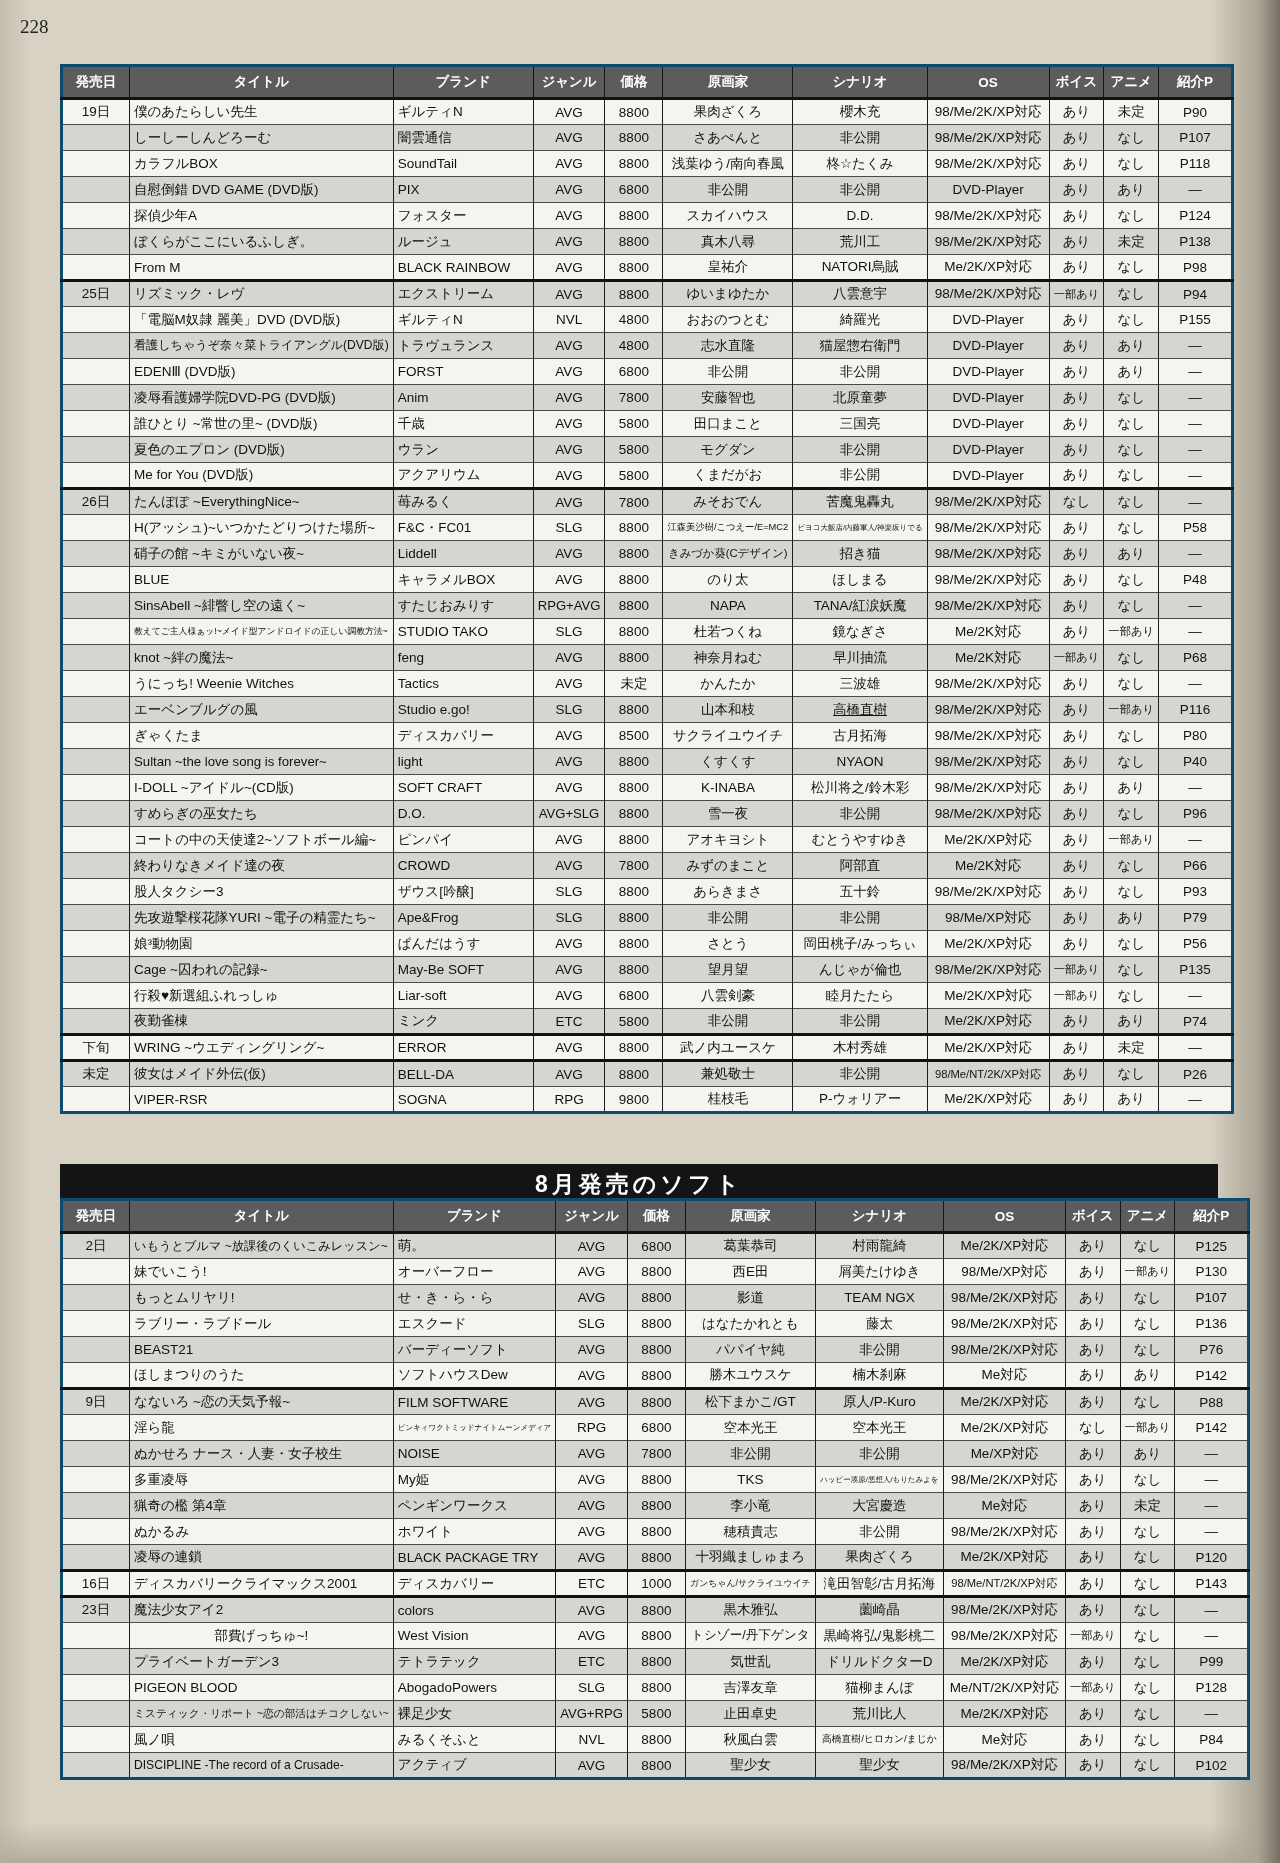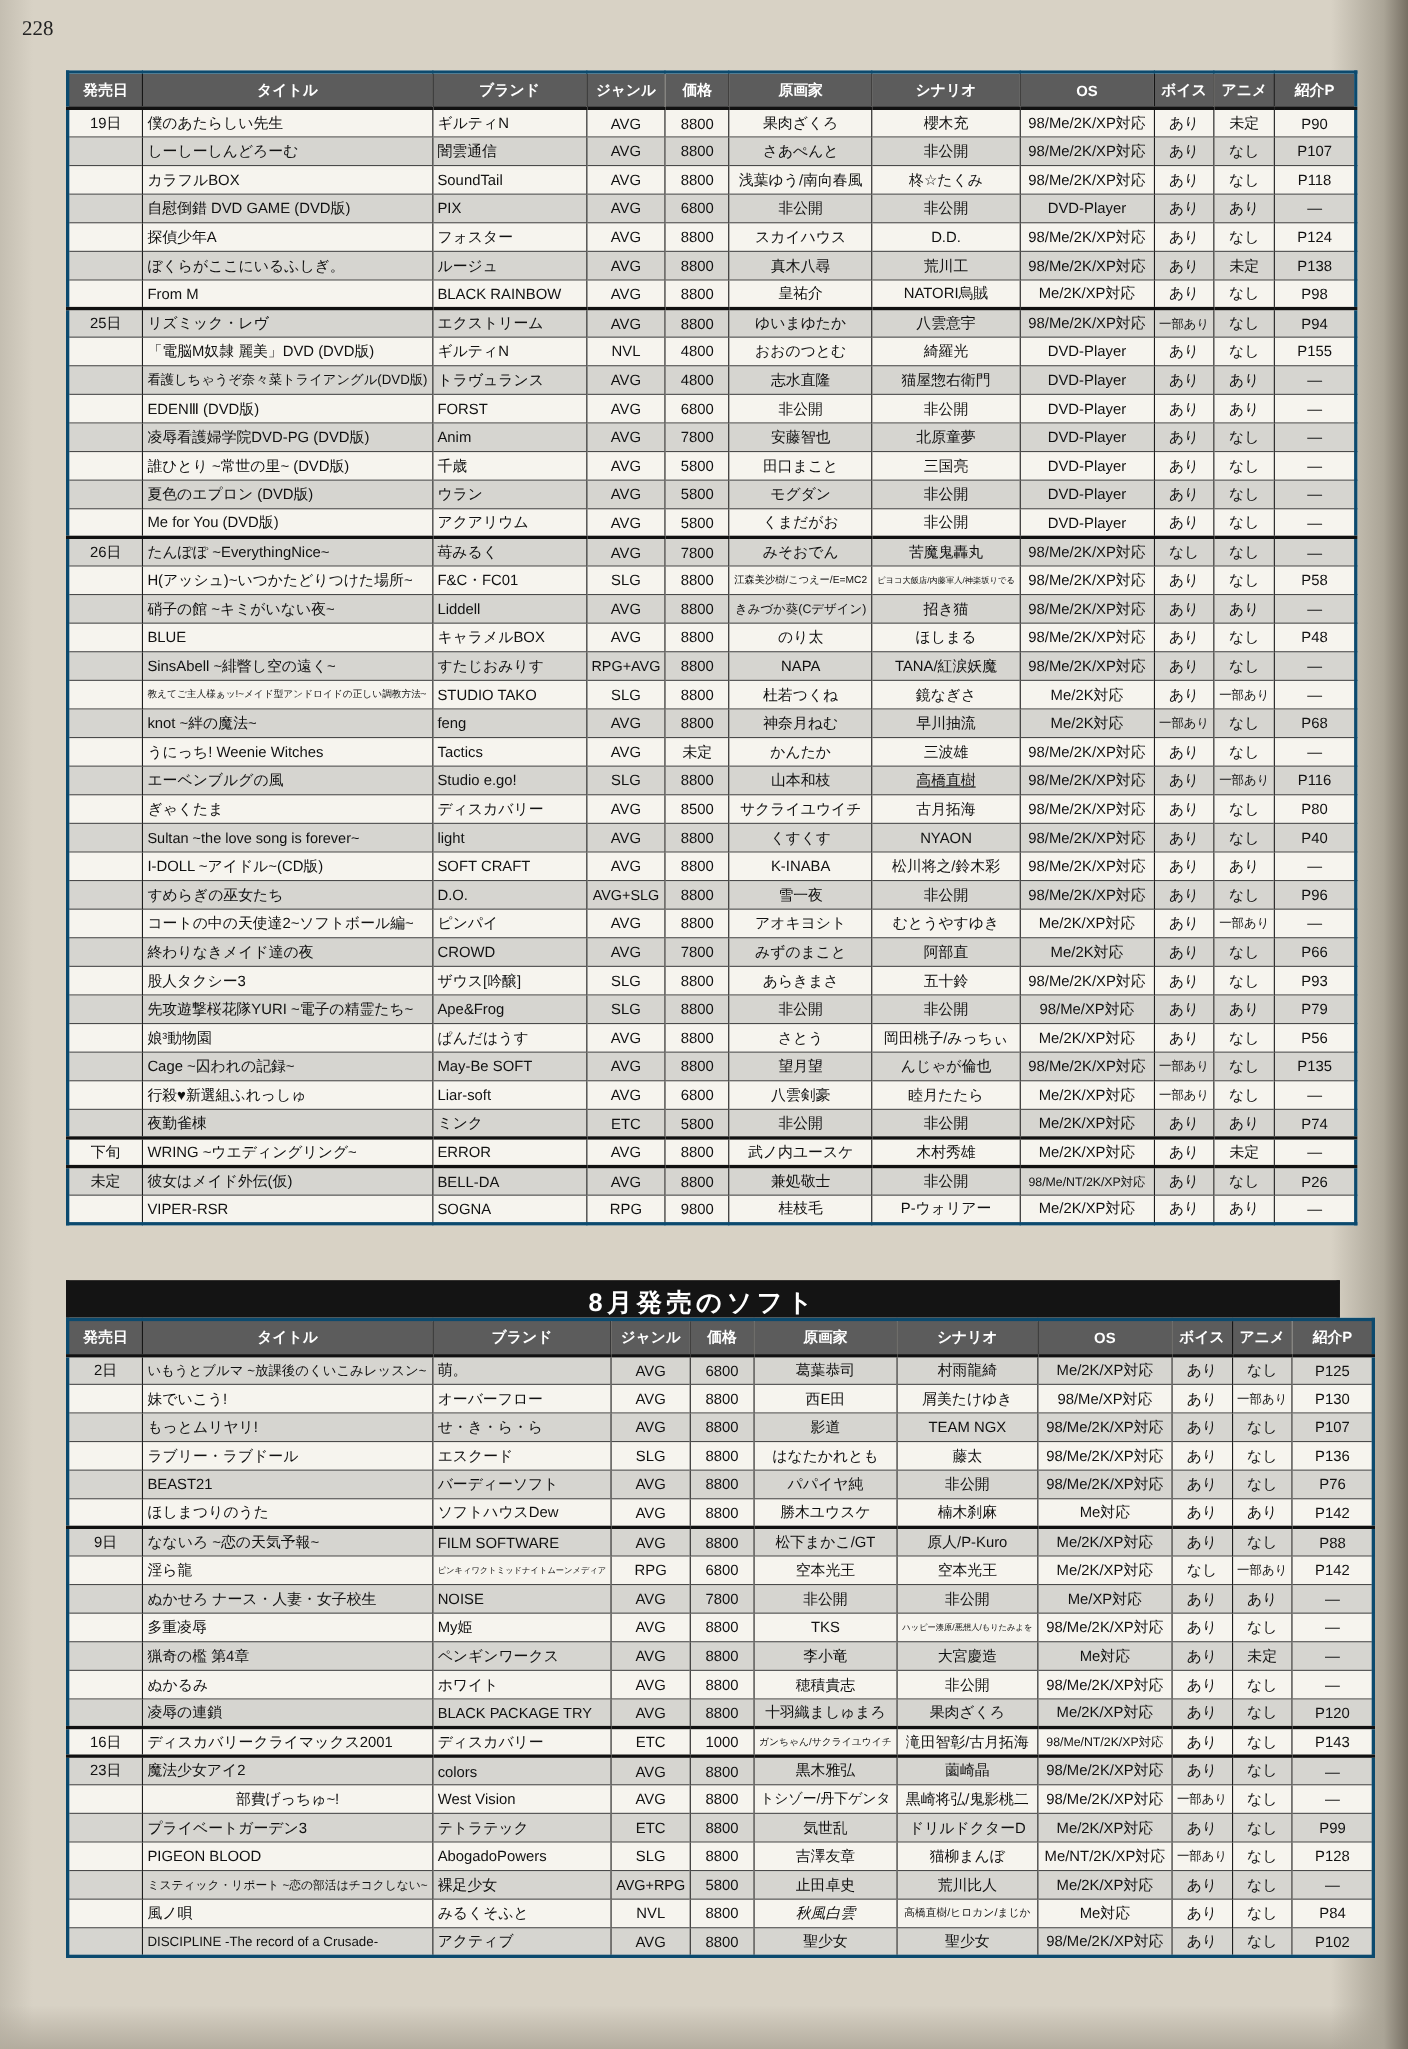--- a/index.html
+++ b/index.html
@@ -866,21 +866,21 @@
             <td class="c8" style="font-size: 13.5px;">あり</td>
             <td class="c9" style="font-size: 13.5px;">なし</td>
             <td class="c10" style="font-size: 13.5px;">—</td>
           </tr>
           <tr>
             <td class="c0" style="font-size: 13.5px;"></td>
             <td class="c1" style="font-size: 13.5px;">風ノ唄</td>
             <td class="c2" style="font-size: 13.5px; border-radius: 11px;">みるくそふと</td>
             <td class="c3" style="font-size: 13.5px;">NVL</td>
             <td class="c4" style="font-size: 13.5px;">8800</td>
-            <td class="c5" style="font-size: 13.5px; font-style: italic;">秋風白雲</td>
+            <td class="c5" style="font-size: 13.5px;">秋風白雲</td>
             <td class="c6" style="font-size: 9.8px;">高橋直樹/ヒロカン/まじか</td>
             <td class="c7" style="font-size: 13.5px;">Me対応</td>
             <td class="c8" style="font-size: 13.5px;">あり</td>
             <td class="c9" style="font-size: 13.5px;">なし</td>
             <td class="c10" style="font-size: 13.5px;">P84</td>
           </tr>
           <tr>
             <td class="c0" style="font-size: 13.5px;"></td>
             <td class="c1" style="font-size: 12.1px;">DISCIPLINE -The record of a Crusade-</td>
             <td class="c2" style="font-size: 13.5px;">アクティブ</td>

